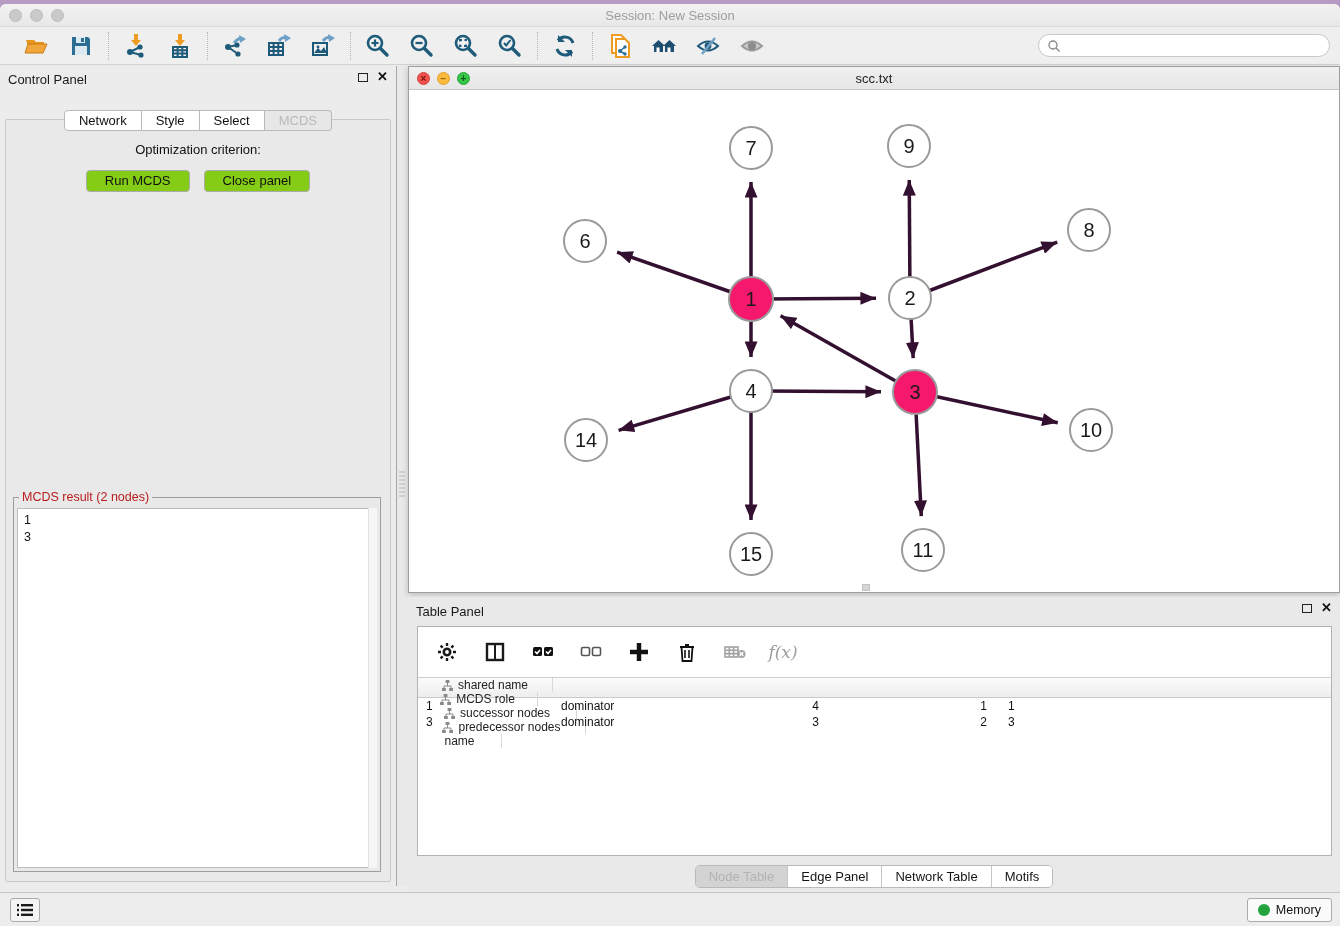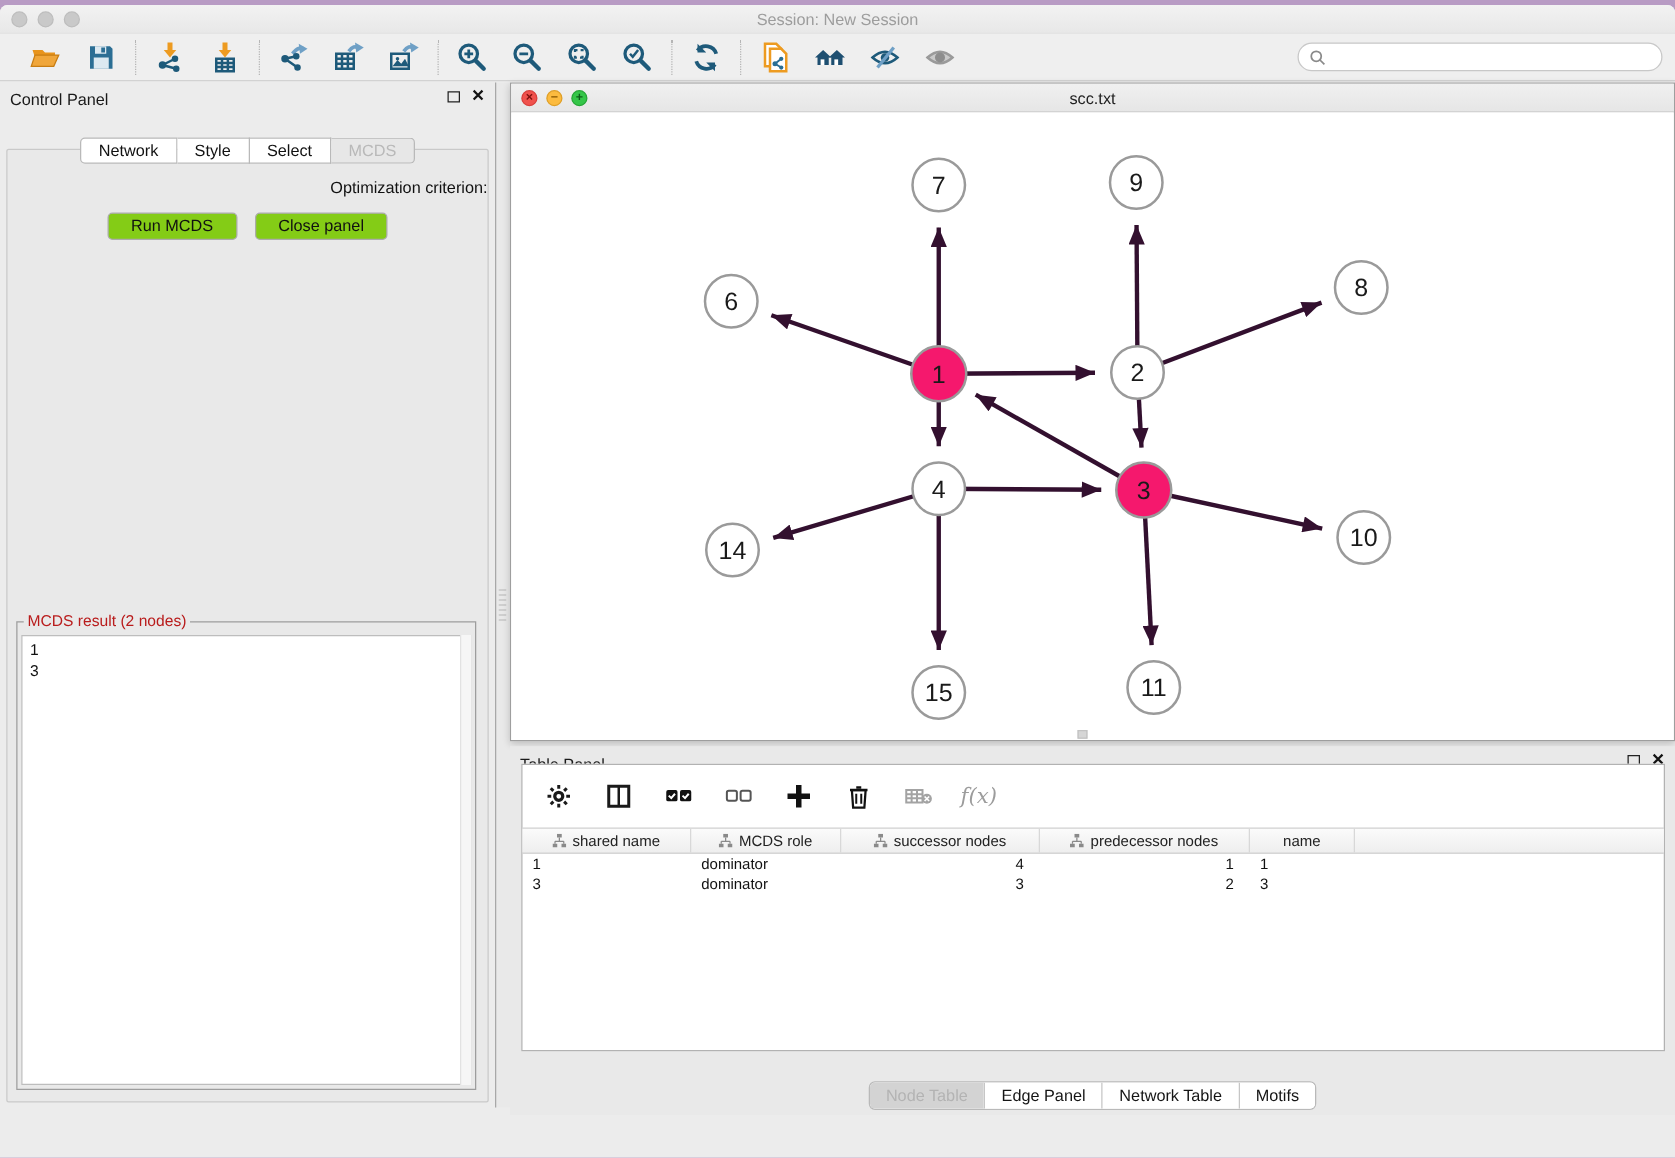--- a/index.html
+++ b/index.html
@@ -33,21 +33,21 @@
   .panel-btns { position:absolute; right:8px; top:6px; display:flex; gap:9px; align-items:center; }
   .float-box { width:10px; height:9px; border:1.5px solid #222; background:transparent; }
   .close-x { font-size:13px; font-weight:700; color:#111; line-height:10px; }
   .ptabs { position:relative; display:flex; justify-content:center; margin-top:18px; z-index:2; }
   .ptab { height:21px; line-height:19px; padding:0 14px; font-size:13px; background:#fff;
     border:1px solid #b9b9b9; border-left:none; color:#111; }
   .ptab:first-child { border-left:1px solid #b9b9b9; border-radius:4px 0 0 4px; }
   .ptab.active { background:#e7e7e7; color:#b9b9b9; border-radius:0 4px 4px 0; }
   .panel-body { position:absolute; left:5px; right:5px; top:53px; bottom:4px;
     background:#e9e9e9; border:1px solid #c9c9c9; border-radius:2px; }
-  .opt-label { margin-top:22px; text-align:right; font-size:13px; color:#111; }
+  .opt-label { margin-top:22px; text-align:center; font-size:13px; color:#111; }
   .crit-select { position:relative; margin:9px auto 0; width:310px; height:22px; background:#fff;
     border:1px solid #ababab; border-radius:4px; font-size:13px; line-height:20px; padding:0 20px 0 9px; color:#111; }
   .crit-select .stepper { position:absolute; right:6px; top:3px; }
   .btnrow { display:flex; justify-content:center; gap:14px; margin-top:13px; }
   .pbtn { height:22px; padding:0 18px; background:#84cc16; border:1px solid #ababab;
     border-radius:4px; font-size:13px; color:#111; line-height:20px; }
   .fieldset { position:absolute; left:7px; right:9px; top:377px; bottom:9px; border:1px solid #9d9d9d; }
   .fieldset .legend { position:absolute; left:5px; top:-8px; background:#e9e9e9;
     padding:0 3px; font-size:12.5px; color:#b91c1c; }
   .result-area { position:absolute; left:3px; right:3px; top:10px; bottom:3px;
@@ -73,26 +73,26 @@
   .tl.red   { left:8px;  background:#f0524d; border:1px solid #d8403c; color:#7c100d; }
   .tl.yel   { left:28px; background:#fcbb3f; border:1px solid #df9f27; color:#936005; }
   .tl.grn   { left:48px; background:#35c649; border:1px solid #27a637; color:#0c5d18; }
   .canvas { position:relative; width:930px; height:502px; background:#fff; }
   .canvas-grip { position:absolute; left:453px; bottom:1px; width:8px; height:7px;
     background:#d6d6d6; border:1px solid #c2c2c2; }
 
   
   .table-panel { position:absolute; left:408px; top:593px; width:932px; height:295px; background:#e9e9e9; }
   .tp-head { position:relative; height:26px; padding:7px 8px 0; font-size:13px; color:#1a1a1a; }
-  .tp-box { position:absolute; left:9px; right:8px; top:14px; height:230px;
+  .tp-box { position:absolute; left:9px; right:8px; top:29px; height:230px;
     background:#fff; border:1px solid #b2b2b2; }
   .tp-toolbar { display:flex; align-items:center; gap:22px; height:50px; padding-left:16px; }
   .tp-toolbar .tbicon { width:26px; height:26px; }
   .thead { display:flex; height:21px; background:linear-gradient(#fbfbfb,#eeeeee);
-    border-top:1px solid #cfcfcf; border-bottom:1px solid #c9c9c9; font-size:12px; color:#222; }
+    border-top:1px solid #cfcfcf; border-bottom:1px solid #c9c9c9; font-size:12px; color:#222;flex-direction:column; }
   .th { display:flex; align-items:center; justify-content:center; gap:5px;
     border-right:1px solid #d8d8d8; height:100%; }
   .trow { display:flex; height:16px; font-size:12px; color:#111; }
   .td { padding:0 8px; line-height:16px; white-space:nowrap; overflow:hidden; }
   .td.r { text-align:right; padding-right:13px; }
   .tp-tabs { position:absolute; left:0; right:0; top:268px; display:flex; justify-content:center; }
   .tp-tabgroup { display:flex; border:1px solid #b9b9b9; border-radius:5px; overflow:hidden;
     background:#fff; height:23px; }
   .ttab { padding:0 13px; font-size:13px; font-weight:400; line-height:21px; color:#151515;
     border-left:1px solid #c6c6c6; background:#fff; }
@@ -501,14 +501,32 @@
     <div class="tp-tabs">
       <div class="tp-tabgroup">
           <div class="ttab active">Node Table</div>
           <div class="ttab">Edge Panel</div>
           <div class="ttab">Network Table</div>
           <div class="ttab">Motifs</div>
         </div>
     </div>
   </div>
 
+  <div class="statusbar">
+    <div class="console-btn">
+      <svg width="16" height="14" viewBox="0 0 16 14">
+          <g fill="#1a1a1a">
+            <rect x="0" y="1" width="2" height="2.4"></rect>
+            <rect x="4" y="1" width="12" height="2.4"></rect>
+            <rect x="0" y="5.8" width="2" height="2.4"></rect>
+            <rect x="4" y="5.8" width="12" height="2.4"></rect>
+            <rect x="0" y="10.6" width="2" height="2.4"></rect>
+            <rect x="4" y="10.6" width="12" height="2.4"></rect>
+          </g>
+        </svg>
+    </div>
+    <div class="memory-btn">
+      <div class="memdot"></div>
+      <span>Memory</span>
+    </div>
+  </div>
 
 </div>
 
 </body></html>

